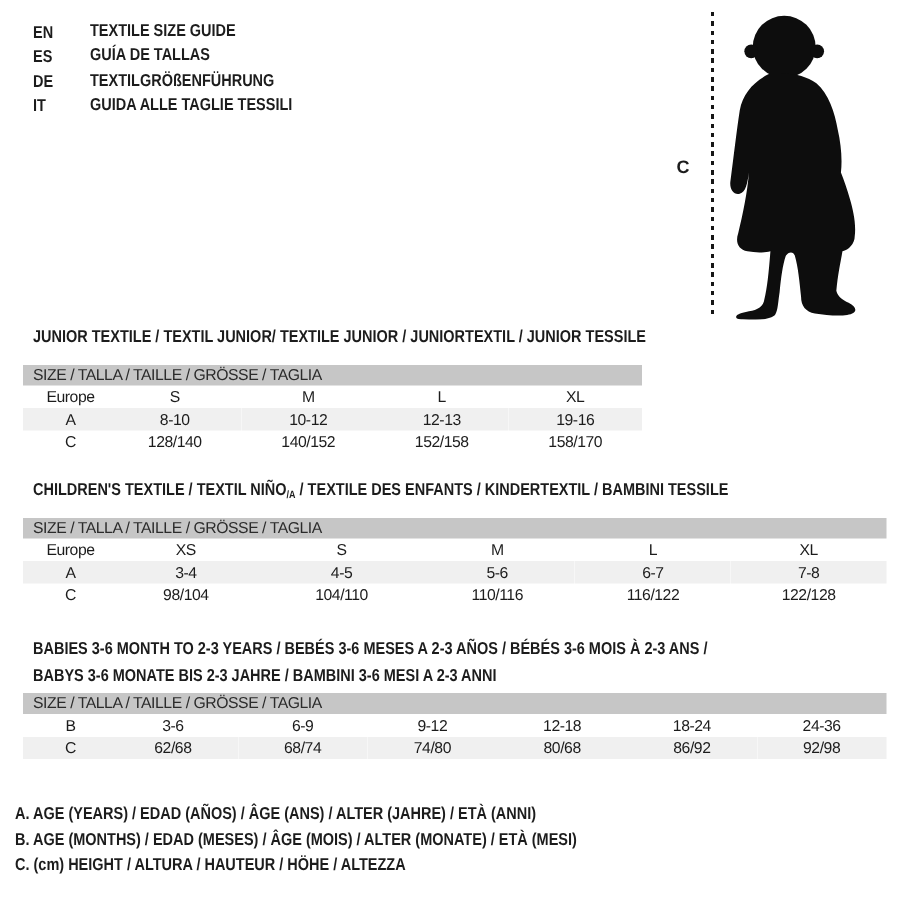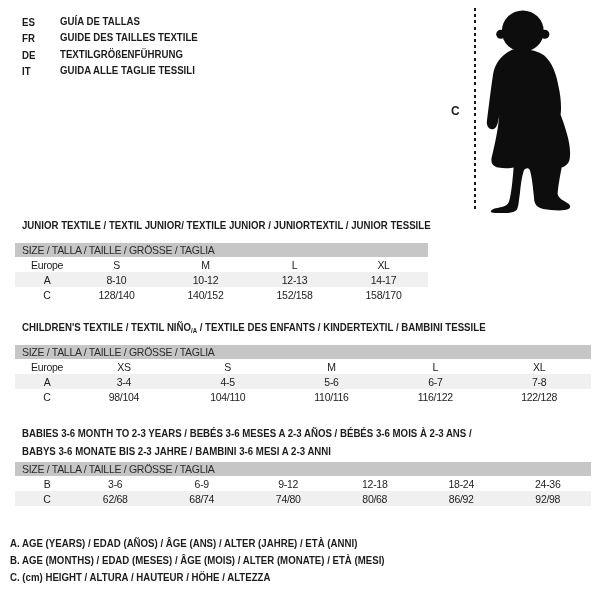--- a/index.html
+++ b/index.html
@@ -52,26 +52,26 @@
   table.size-table tr.alt td{background:#f0f0f0;}
   #table-junior{top:243px;width:413px;}
   #table-children{top:345px;width:576px;}
   #table-babies{top:462px;width:576px;}
 </style>
 </head>
 <body>
 
 <div class="lang-list">
   <div class="lang-row">
+    <span class="lang-code"><span class="cond">EN</span></span>
+    <span class="cond">TEXTILE SIZE GUIDE</span>
+  </div>
+  <div class="lang-row">
     <span class="lang-code"><span class="cond">ES</span></span>
     <span class="cond">GUÍA DE TALLAS</span>
-  </div>
-  <div class="lang-row">
-    <span class="lang-code"><span class="cond">FR</span></span>
-    <span class="cond">GUIDE DES TAILLES TEXTILE</span>
   </div>
   <div class="lang-row">
     <span class="lang-code"><span class="cond">DE</span></span>
     <span class="cond">TEXTILGRÖßENFÜHRUNG</span>
   </div>
   <div class="lang-row">
     <span class="lang-code"><span class="cond">IT</span></span>
     <span class="cond">GUIDA ALLE TAGLIE TESSILI</span>
   </div>
 </div>
@@ -135,21 +135,21 @@
     <td>S</td>
     <td>M</td>
     <td>L</td>
     <td>XL</td>
   </tr>
   <tr class="alt">
     <td class="row-label">A</td>
     <td>8-10</td>
     <td>10-12</td>
     <td>12-13</td>
-    <td>14-17</td>
+    <td>19-16</td>
   </tr>
   <tr>
     <td class="row-label">C</td>
     <td>128/140</td>
     <td>140/152</td>
     <td>152/158</td>
     <td>158/170</td>
   </tr>
 </tbody>
   </table>

